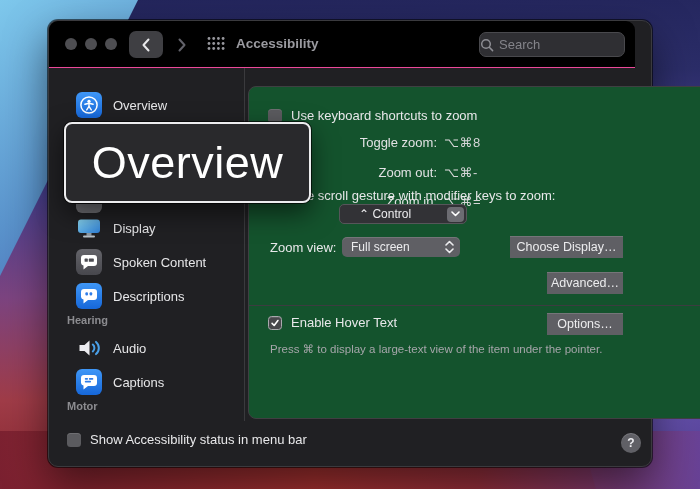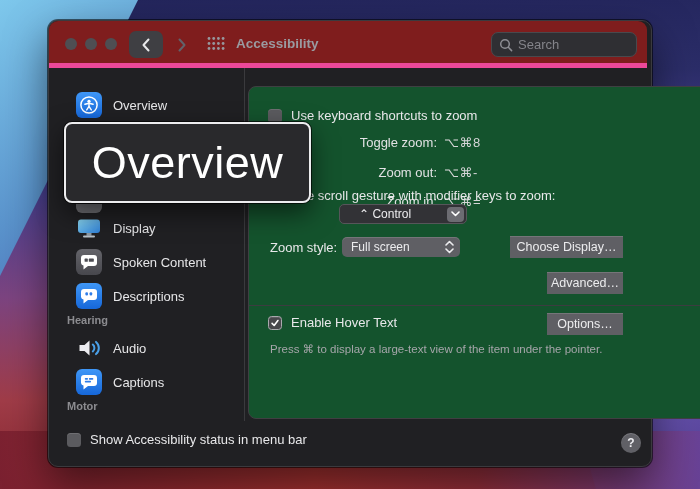--- a/index.html
+++ b/index.html
@@ -18,31 +18,31 @@
   .ribbon-teal  { left:592px; top:292px; width:180px; height:78px;  background:linear-gradient(180deg,#58b2d2,#3878a8); }
   .ribbon-purple2{ left:586px; top:376px; width:190px; height:130px; background:linear-gradient(180deg,#6a55b2,#4c3a8a); }
   .bg-bottom { position:absolute; left:0; right:0; bottom:0; height:58px;
     background:linear-gradient(to right,#7a2030 0%,#a83230 45%,#98303c 68%,#6a4296 100%); opacity:.92; }
 
   
   .window { position:absolute; left:48px; top:20px; width:604px; height:447px;
     background:#202023; border:1px solid #3a3a3e; border-radius:10px;
     box-shadow:0 0 0 1px rgba(0,0,0,.55), 0 18px 42px rgba(0,0,0,.5); }
 
-  .titlebar { position:absolute; left:0; top:0; right:4px; height:47px; background:#7f1d1d;
-    border-bottom:5px solid #ec4899; border-radius:9px 9px 0 0; }
+  .titlebar { position:absolute; left:0; top:0; right:16px; height:47px; background:#000000;
+    border-bottom:1px solid #ec4899; border-radius:9px 9px 0 0; }
   .light { position:absolute; top:17px; width:12px; height:12px; border-radius:50%; background:#4e4e52; }
   .nav-back { position:absolute; left:80px; top:10px; width:34px; height:27px; background:#3f3f43;
     border-radius:7px; display:flex; align-items:center; justify-content:center; }
   .nav-fwd { position:absolute; left:118px; top:10px; width:30px; height:27px;
     display:flex; align-items:center; justify-content:center; }
   .grid-btn { position:absolute; left:158px; top:15px; }
   .win-title { position:absolute; left:187px; top:15px; font-size:13.5px; font-weight:bold; color:#9a9aa0; }
   .search { position:absolute; right:10px; top:11px; width:146px; height:25px; background:#2f2f33;
-    border:1px solid #49494d; border-radius:7px; display:flex; align-items:center; padding:0 7px; gap:5px; }
+    border:1px solid #49494d; border-radius:7px; display:flex; align-items:center; padding:0 0; gap:5px; }
   .search input { flex:1; min-width:0; background:transparent; border:none; outline:none;
     font-size:13px; color:#dcdce0; font-family:"Liberation Sans",sans-serif; }
   .search input::placeholder { color:#84848a; }
 
   
   .sidebar-divider { position:absolute; left:195px; top:47px; width:1px; height:353px; background:#3a3a3d; }
   .side-item { position:absolute; left:27px; display:flex; align-items:center; gap:11px; width:160px; height:26px; }
   .side-label { font-size:13px; color:#e6e6e8; }
   .side-section { position:absolute; left:18px; font-size:11px; font-weight:bold; color:#8c8c90; }
   .icon-box { width:26px; height:26px; border-radius:6px; display:flex; align-items:center; justify-content:center; flex:0 0 26px; }
@@ -256,21 +256,21 @@
 
     <div class="popup popup-dark" style="left:90px; top:117px; width:128px">
       <span>⌃ Control</span>
       <span class="mini-chev">
         <svg width="9" height="6" viewBox="0 0 9 6">
           <polyline points="1,1 4.5,4.5 8,1" fill="none" stroke="#ffffff" stroke-width="1.6" stroke-linecap="round" stroke-linejoin="round"></polyline>
         </svg>
       </span>
     </div>
 
-    <span class="row-label" style="position:absolute; left:21px; top:153px">Zoom style:</span>
+    <span class="row-label" style="position:absolute; left:21px; top:153px">Zoom view:</span>
 
     <div class="popup popup-gray" style="left:93px; top:150px; width:118px">
       <span>Full screen</span>
       <span style="margin-right:6px; display:flex">
         <svg width="9" height="14" viewBox="0 0 9 14">
           <polyline points="1,5 4.5,1.5 8,5" fill="none" stroke="#ececee" stroke-width="1.6" stroke-linecap="round" stroke-linejoin="round"></polyline>
           <polyline points="1,9 4.5,12.5 8,9" fill="none" stroke="#ececee" stroke-width="1.6" stroke-linecap="round" stroke-linejoin="round"></polyline>
         </svg>
       </span>
     </div>

